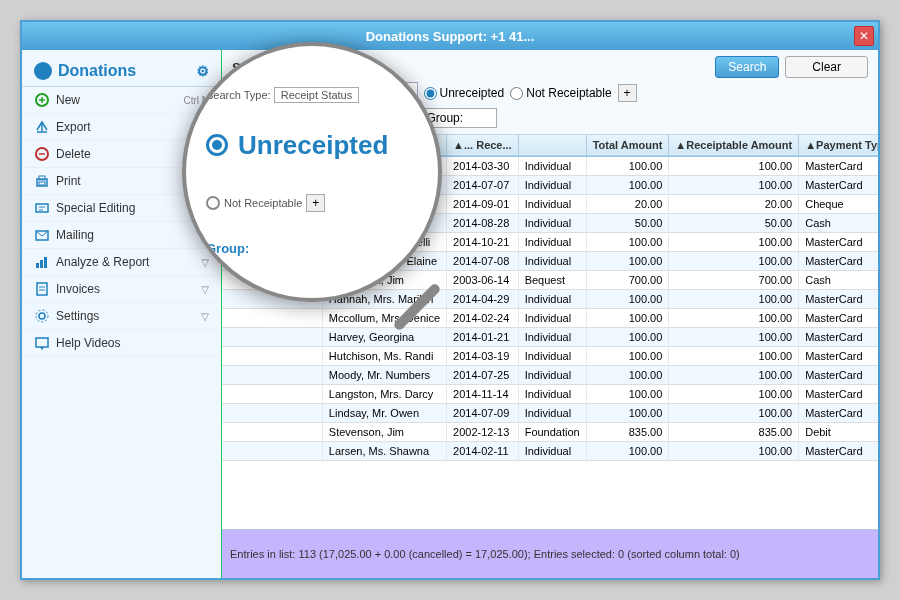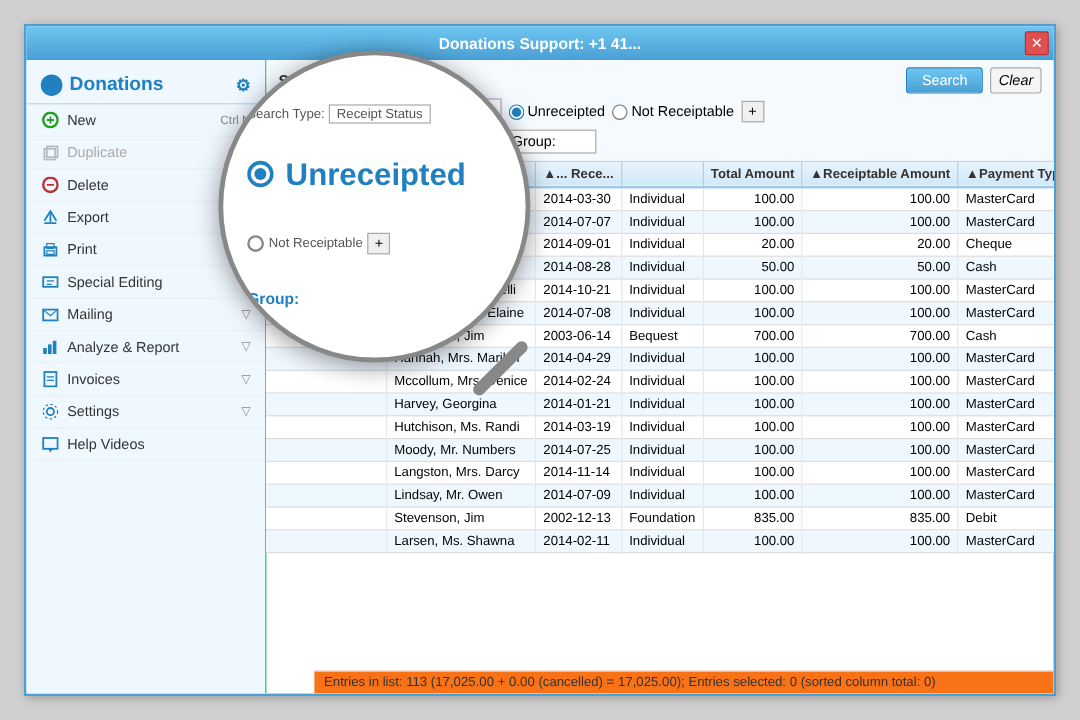--- a/index.html
+++ b/index.html
@@ -146,24 +146,23 @@
       color: white;
       font-size: 12px;
       padding: 3px 12px;
       cursor: pointer;
       border-radius: 3px;
     }
     .clear-btn {
       background: #f5f5f5;
       border: 1px solid #aaa;
       font-size: 12px;
-      padding: 3px 6px;
+      padding: 3px 26px;
       cursor: pointer;
       border-radius: 3px;
-      font-style: italic;
     }
     .group-row {
       display: flex;
       align-items: center;
       gap: 6px;
       margin-top: 4px;
     }
     .group-label { font-size: 12px; color: #555; }
     .group-box {
       border: 1px solid #aaa;
@@ -202,27 +201,26 @@
     tbody tr:nth-child(odd) { background: #fff; }
     tbody td {
       padding: 3px 6px;
       border-right: 1px solid #e0e8f0;
       white-space: nowrap;
       font-size: 11px;
     }
 
     
     .status-bar {
-      background: #f97316;
+      background: #c4b5fd;
       border-top: 1px solid #b0cce0;
-      padding: 3px 8px;
+      padding: 18px 8px;
       font-size: 11px;
       color: #333;
       flex-shrink: 0;
-      margin-left: 40px;
     }
 
     
     .magnifier {
       position: absolute;
       top: 20px;
       left: 160px;
       width: 260px;
       height: 260px;
       border-radius: 50%;
@@ -332,49 +330,40 @@
           <svg width="14" height="14">
               <circle cx="7" cy="7" r="6" fill="none" stroke="#20a020" stroke-width="2"></circle>
               <line x1="7" y1="4" x2="7" y2="10" stroke="#20a020" stroke-width="1.5"></line>
               <line x1="4" y1="7" x2="10" y2="7" stroke="#20a020" stroke-width="1.5"></line>
             </svg>
         </span>
         <span>New</span>
         <span class="shortcut">Ctrl N</span>
       </div>
 
-      <div class="sidebar-item disabled">
-        <span class="sidebar-icon">
-          <svg width="14" height="14">
-              <rect x="2" y="4" width="9" height="9" fill="none" stroke="#bbb" stroke-width="1.5"></rect>
-              <rect x="4" y="2" width="9" height="9" fill="none" stroke="#bbb" stroke-width="1.5"></rect>
-            </svg>
-        </span>
-        <span>Duplicate</span>
-      </div>
-
-      <div class="sidebar-item">
-        <span class="sidebar-icon">
-          <svg width="14" height="14">
-              <circle cx="7" cy="7" r="6" fill="none" stroke="#c03030" stroke-width="2"></circle>
-              <line x1="4" y1="7" x2="10" y2="7" stroke="#c03030" stroke-width="1.5"></line>
-            </svg>
-        </span>
-        <span>Delete</span>
-      </div>
 
       <div class="sidebar-item">
         <span class="sidebar-icon">
           <svg width="14" height="14">
               <path d="M2 10 L7 2 L12 10" fill="none" stroke="#2080c0" stroke-width="1.5"></path>
               <line x1="7" y1="2" x2="7" y2="11" stroke="#2080c0" stroke-width="1.5"></line>
               <line x1="2" y1="12" x2="12" y2="12" stroke="#2080c0" stroke-width="1.5"></line>
             </svg>
         </span>
         <span>Export</span>
+      </div>
+
+      <div class="sidebar-item">
+        <span class="sidebar-icon">
+          <svg width="14" height="14">
+              <circle cx="7" cy="7" r="6" fill="none" stroke="#c03030" stroke-width="2"></circle>
+              <line x1="4" y1="7" x2="10" y2="7" stroke="#c03030" stroke-width="1.5"></line>
+            </svg>
+        </span>
+        <span>Delete</span>
       </div>
 
       <div class="sidebar-item">
         <span class="sidebar-icon">
           <svg width="14" height="14">
               <rect x="2" y="5" width="10" height="7" fill="none" stroke="#2080c0" stroke-width="1.5"></rect>
               <rect x="4" y="2" width="6" height="4" fill="none" stroke="#2080c0" stroke-width="1"></rect>
               <rect x="4" y="8" width="6" height="3" fill="none" stroke="#2080c0" stroke-width="1"></rect>
             </svg>
         </span>

